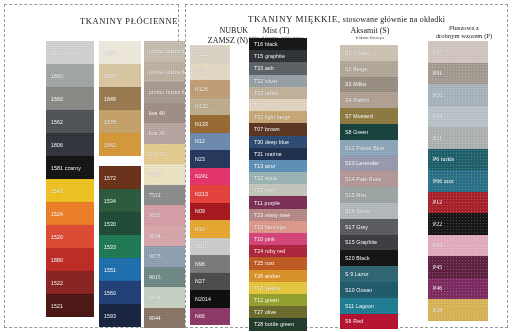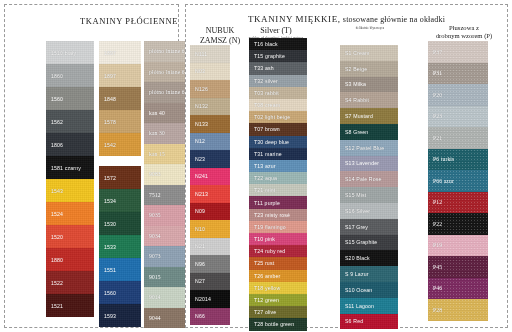--- a/index.html
+++ b/index.html
@@ -220,31 +220,32 @@
         <span style="color: rgb(255, 255, 255); text-shadow: none;">9044</span>
       </div>
     </div>
 
   <div class="panel" id="panel-soft">
     <div class="panel-title" id="title-soft">
       <span>TKANINY MIĘKKIE,</span><span class="reg"> stosowane głównie na okładki</span>
     </div>
   </div>
 
-  <div class="sub-head" style="left:188px;top:26px;width:56px;text-align:center;padding-left:4px;">
+  <div class="sub-head" style="left:188px;top:26px;width:56px;text-align:right;padding-left:4px;">
     <div>NUBUK</div>
     <div>ZAMSZ (N)</div>
   </div>
 
   <div class="sub-head" style="left:238px;top:26px;width:76px;">
-    <div>Silver  (T)</div>
+    <div>Mist  (T)</div>
     <span class="tiny">podobne od aksamitnej, bardziej matowa</span>
   </div>
 
   <div class="sub-head" style="left:332px;top:26px;width:76px;">
+    <div>Aksamit  (S)</div>
     <span class="tiny">delikatnie błyszcząca</span>
   </div>
 
   <div class="sub-head" style="left:420px;top:24px;width:88px;font-size:6.6px;line-height:8px;">
     <div>Płuszowa z</div>
     <div>drobnym wzorem  (P)</div>
   </div>
 
   <div class="col" id="col-nubuk" style="left:190px;top:45px;width:40px;">
       <div class="sw" style="background: rgb(221, 214, 200); height: 17.5px;">

